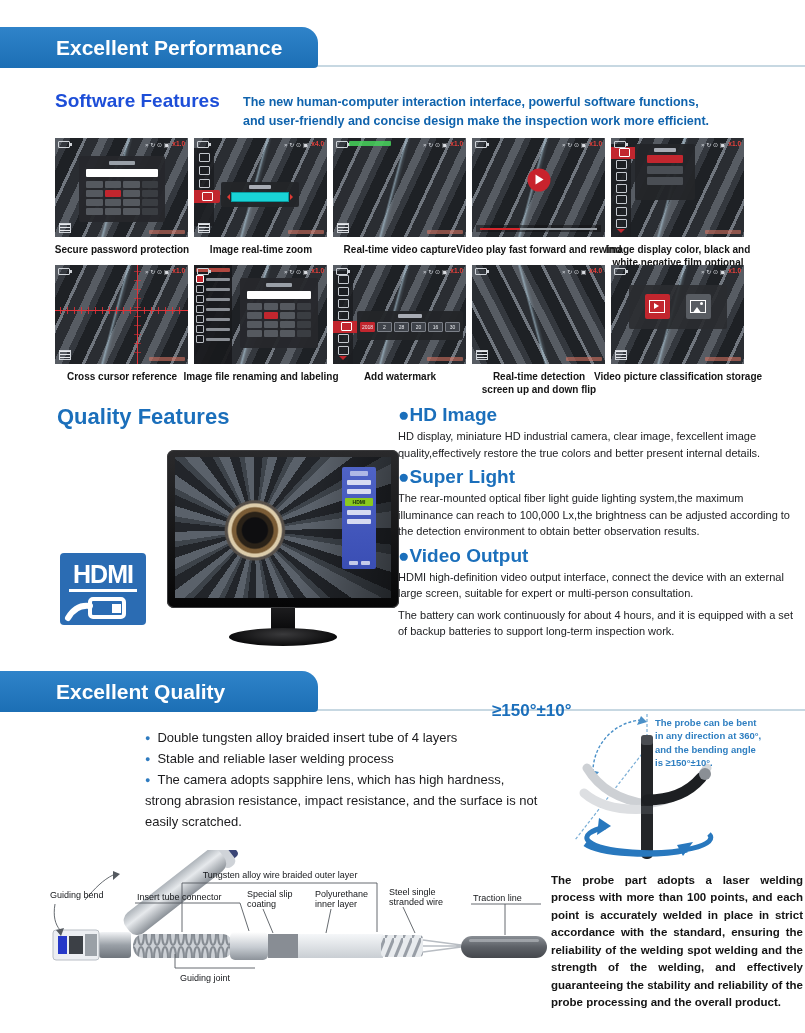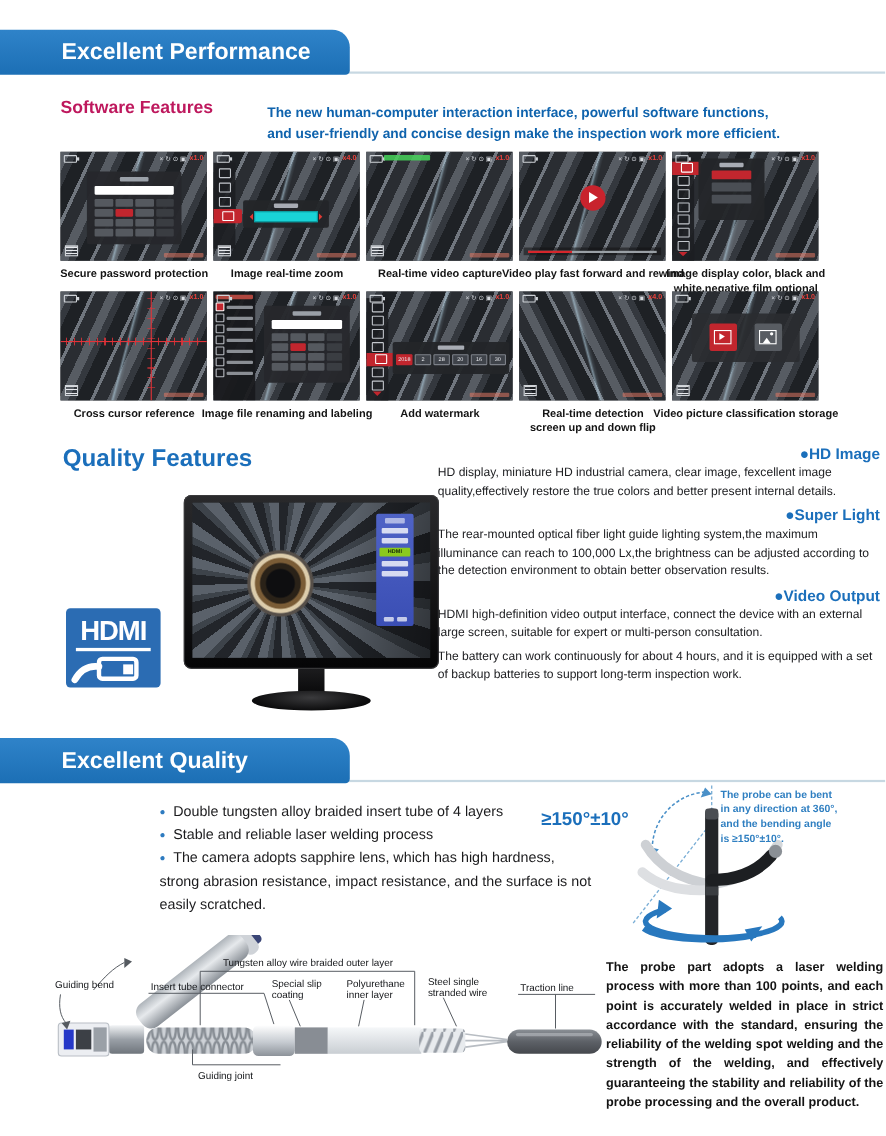--- a/index.html
+++ b/index.html
@@ -7,21 +7,21 @@
         font-family:"Liberation Sans",sans-serif;}
 
   
   .banner{position:absolute;left:0;width:318px;height:41px;
           background:linear-gradient(#2f83c9,#1c6fb5);
           border-radius:0 16px 4px 0;color:#fff;font-weight:bold;font-size:21px;
           line-height:41px;padding-left:56px;box-sizing:border-box;z-index:2;}
   .sep{position:absolute;left:0;right:0;height:2px;background:#c7d8e2;z-index:1;}
 
   
-  .sw-title{position:absolute;left:55px;top:90px;font-size:16px;font-weight:bold;color:#be185d;}
+  .sw-title{position:absolute;left:55px;top:90px;font-size:19px;font-weight:bold;color:#1d4ed8;}
   .sw-desc{position:absolute;left:243px;top:93px;width:490px;font-size:12.5px;font-weight:bold;
            color:#0f63ad;line-height:1.55;}
   .thumb-row{position:absolute;left:55px;width:692px;display:flex;gap:6px;}
   .cell{width:133px;flex:0 0 133px;}
   .thumb{position:relative;width:133px;height:99px;overflow:hidden;background-color:#2e3237;
     background-image:
       linear-gradient(105deg, transparent 45%, rgba(185,215,232,.55) 46.2%, rgba(185,215,232,.12) 47.5%, transparent 49%),
       repeating-linear-gradient(115deg,#575c63 0 8px,#34383e 8px 14px,#1e2125 14px 26px,#70767e 26px 29px,#2a2d32 29px 40px);}
   .thumb.flip{background-image:
       linear-gradient(75deg, transparent 45%, rgba(185,215,232,.55) 46.2%, rgba(185,215,232,.12) 47.5%, transparent 49%),
@@ -130,27 +130,27 @@
         line-height:8px;text-align:center;border-radius:1px;}
   .osd .foot{margin-top:auto;display:flex;gap:3px;}
   .osd .foot b{width:9px;height:4px;background:rgba(255,255,255,.7);border-radius:1px;}
   .neck{position:absolute;left:104px;top:158px;width:24px;height:22px;background:linear-gradient(#1c1c1e,#0a0a0b);}
   .mbase{position:absolute;left:62px;top:178px;width:108px;height:18px;border-radius:50%;
          background:radial-gradient(ellipse at 50% 35%,#3a3a3c,#0c0c0d 70%);}
   .hdmi{position:absolute;left:60px;top:553px;width:86px;height:72px;background:#2b6cb3;border-radius:4px;}
   .hdmi-text{color:#fff;font-weight:bold;font-size:25px;text-align:center;margin:7px 9px 0;
              padding-bottom:0;border-bottom:3px solid #fff;letter-spacing:-1px;}
   .hw-list{position:absolute;left:398px;top:404px;width:402px;}
-  .hw-item h4{margin:0 0 2px;font-size:14px;color:#1b6fbb;text-align:right;}
+  .hw-item h4{margin:0 0 2px;font-size:19px;color:#1b6fbb;}
   .hw-item p{margin:0 0 5px;font-size:11px;color:#202124;line-height:1.5;white-space:pre-line;}
 
   
   .q-bullets{position:absolute;left:145px;top:727px;width:398px;font-size:13px;color:#1b1b1d;line-height:1.62;}
   .q-bullets .bdot{color:#2e7bc0;font-size:9px;vertical-align:1px;margin-right:7px;}
-  .bend-angle{position:absolute;left:492px;top:735px;font-size:17px;font-weight:bold;color:#1b6fbb;z-index:2;}
+  .bend-angle{position:absolute;left:492px;top:701px;font-size:17px;font-weight:bold;color:#1b6fbb;z-index:2;}
   .bend-note{position:absolute;left:655px;top:716px;width:146px;font-size:9.5px;font-weight:bold;
              color:#2f7fc1;line-height:1.4;z-index:2;}
   .bend-note span{display:block;}
   .bend-svg{position:absolute;left:487px;top:708px;z-index:1;}
   .tube-svg{position:absolute;left:25px;top:850px;}
   .weld-p{position:absolute;left:551px;top:872px;width:252px;font-size:11.5px;font-weight:bold;
           color:#141414;line-height:1.52;text-align:justify;}
   .diag-note{position:absolute;left:120px;top:1013px;width:420px;text-align:center;font-size:13px;
              font-weight:bold;color:#1565ae;margin-top:44px;}
   svg text{font-family:"Liberation Sans",sans-serif;}

